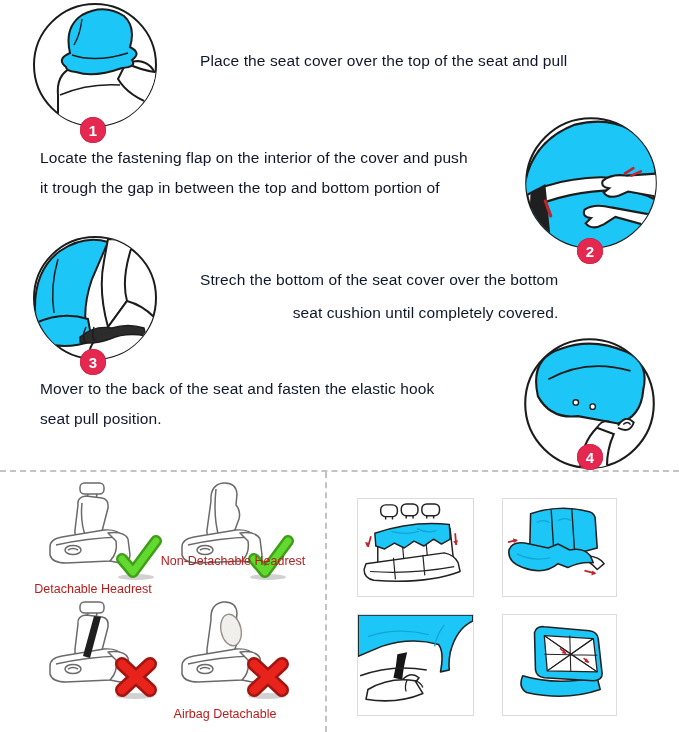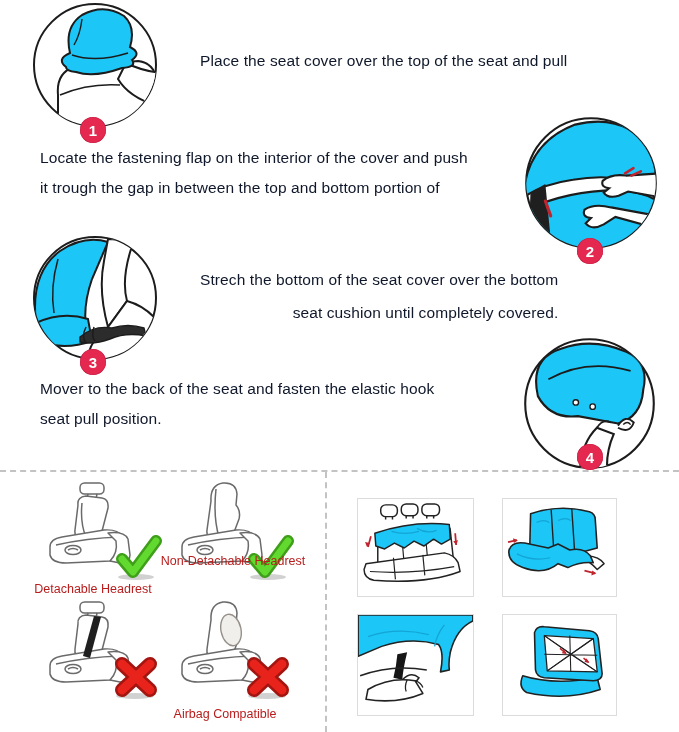--- a/index.html
+++ b/index.html
@@ -217,21 +217,21 @@
         <path d="M26,69 q5,-3 10,0" fill="none"></path>
       </g>
       <ellipse cx="57" cy="30" rx="10" ry="16" transform="rotate(-12 57 30)" fill="#f1efec" stroke="#96908a" stroke-width="1.4"></ellipse>
       <g transform="translate(74,54)">
         <ellipse cx="19" cy="42" rx="19" ry="3" fill="#c9c9c9" opacity="0.85"></ellipse>
         <path d="M6,10 L34,36 M34,10 L6,36" fill="none" stroke="#a31510" stroke-width="14" stroke-linecap="round"></path>
         <path d="M6,10 L34,36 M34,10 L6,36" fill="none" stroke="#e8231b" stroke-width="9" stroke-linecap="round"></path>
       </g>
     </svg>
   </div>
-  <div class="abs compat-label" style="left:140px;top:707px;width:170px;">Airbag Compatible</div>
+  <div class="abs compat-label" style="left:140px;top:707px;width:170px;">Airbag Detachable</div>
 
   <div class="abs bench-box" style="left:357px;top:498px;width:117px;height:99px;">
     <svg viewBox="0 0 117 99">
       <g fill="#fff" stroke="#222" stroke-width="1.5" stroke-linejoin="round">
         <rect x="23" y="6" width="17" height="12" rx="5"></rect>
         <rect x="44" y="5" width="17" height="12" rx="5"></rect>
         <rect x="65" y="5" width="18" height="12" rx="5"></rect>
         <path d="M28,18 l0,3 M35,18 l0,3 M49,17 l0,3 M56,17 l0,3 M70,17 l0,3 M77,17 l0,3" fill="none"></path>
         <path d="M20,36 L90,28 Q94,28 94,32 L97,60 L24,71 Q20,71 20,67 Z"></path>
         <path d="M44,33 L47,67 M68,30 L71,63" fill="none" stroke-width="1.2"></path>

